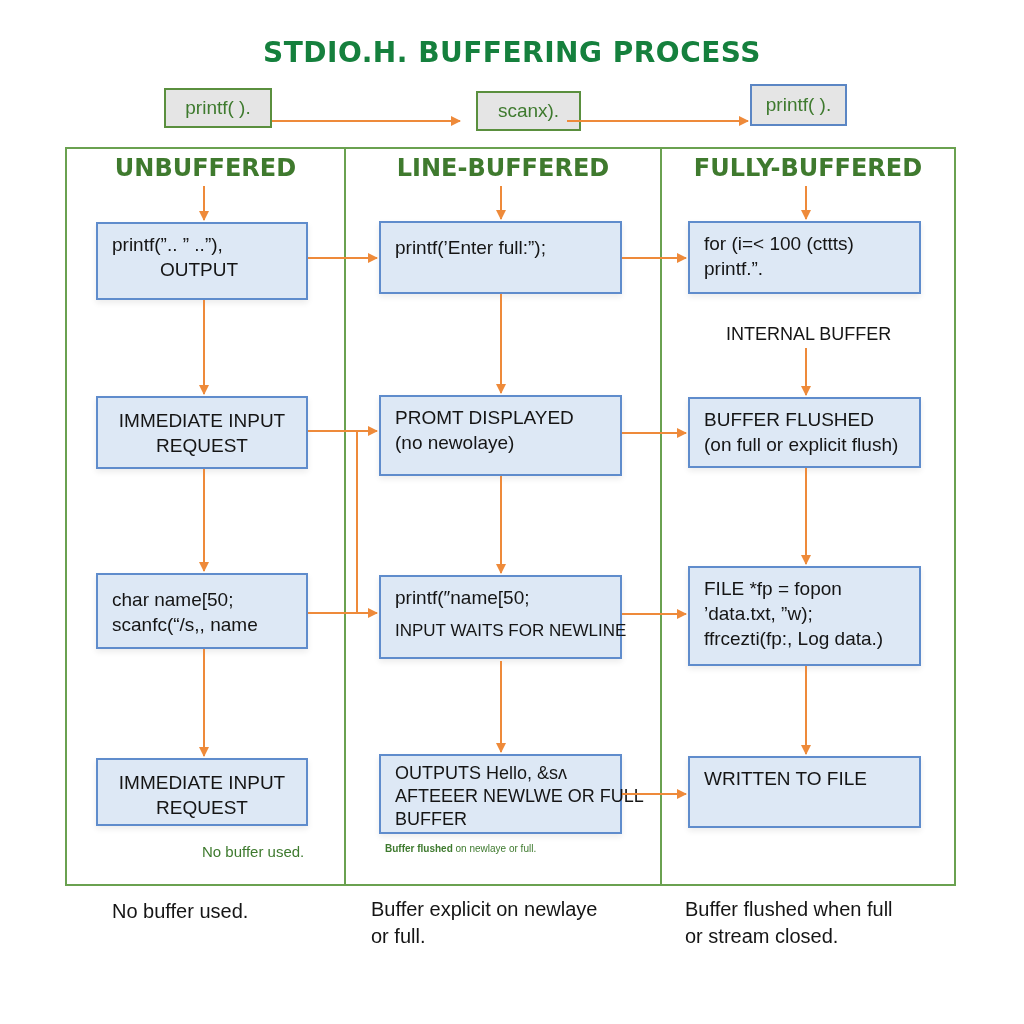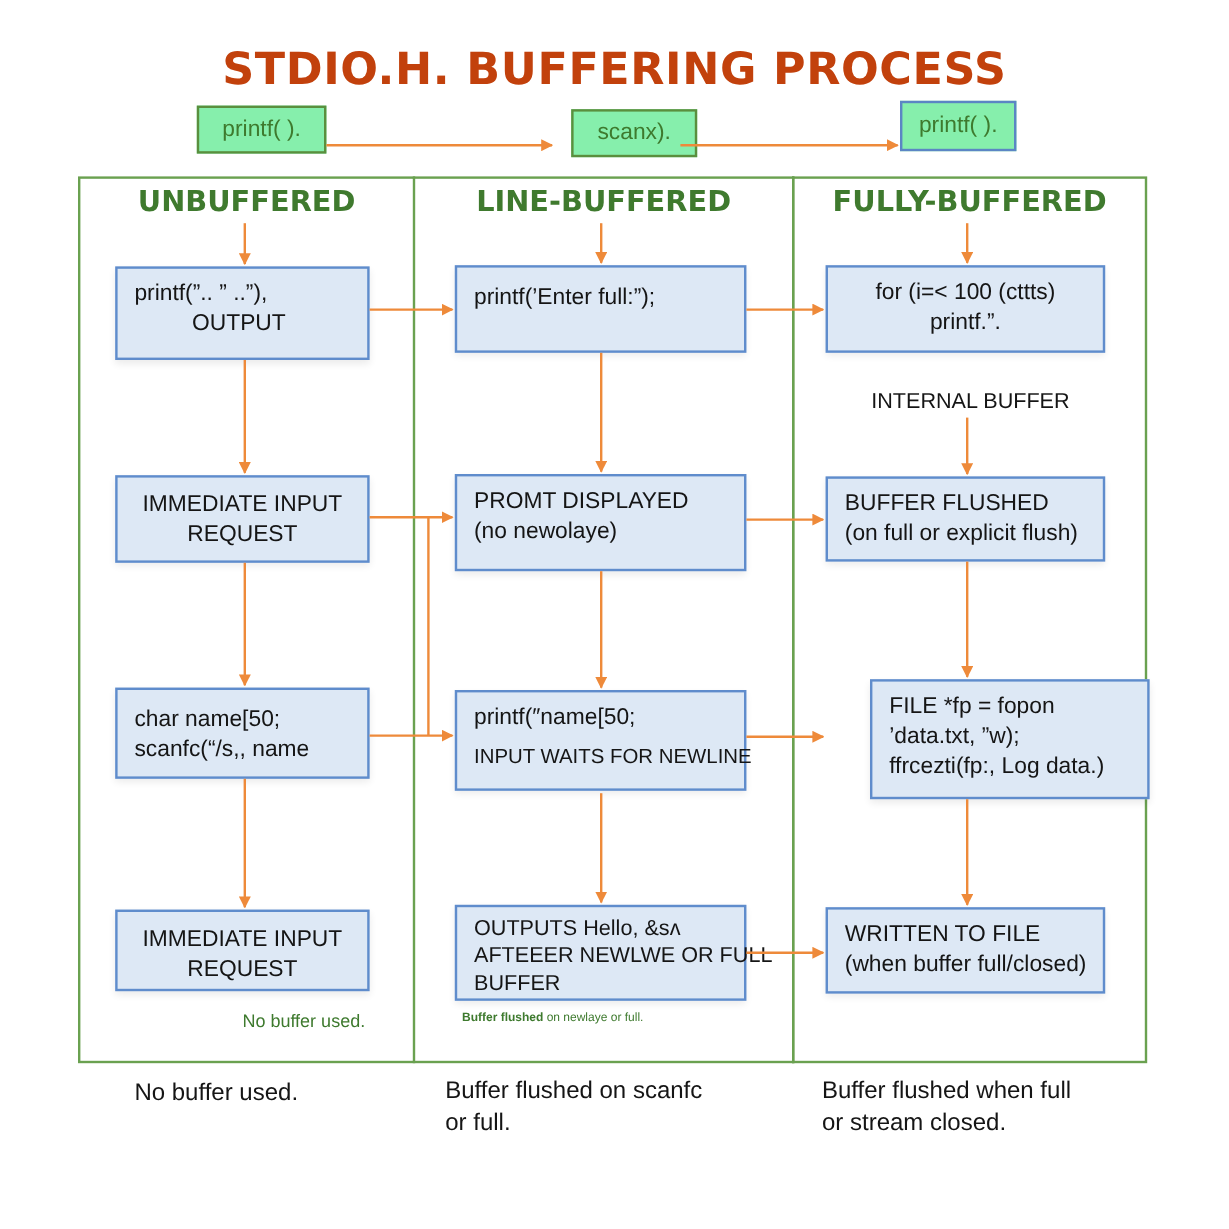--- a/index.html
+++ b/index.html
@@ -1,21 +1,21 @@
 <!DOCTYPE html>
 <html><head>
   <meta charset="utf-8">
   <style>
     html, body { margin: 0; padding: 0; background: #ffffff; }
     body { width: 1024px; height: 1024px; position: relative; overflow: hidden;
            font-family: "Liberation Sans", "DejaVu Sans", sans-serif; color: #1a1a1a; }
     .title { position: absolute; left: 0; top: 36px; width: 1024px; text-align: center;
-             font-family: "DejaVu Sans", sans-serif; font-weight: bold; font-size: 37px;
-             letter-spacing: 0.5px; color: #c2410c; }
-    .topbox { position: absolute; height: 40px; box-sizing: border-box; background: #86efac;
+             font-family: "DejaVu Sans", sans-serif; font-weight: bold; font-size: 28px;
+             letter-spacing: 0.5px; color: #15803d; }
+    .topbox { position: absolute; height: 40px; box-sizing: border-box; background: #e5e5e5;
               font-size: 19px; display: flex; align-items: center; justify-content: center; }
     .topbox.green { border: 2px solid #5a8f3e; color: #3e7a2e; }
     .topbox.blue { border: 2px solid #5b86c4; color: #3e7a2e; }
     .column { position: absolute; top: 147px; height: 739px; box-sizing: border-box;
               border: 2px solid #6aa150; }
     .col-head { position: absolute; top: 154px; text-align: center; font-weight: bold;
                 font-size: 24px; color: #3f7a2e; font-family: "DejaVu Sans", sans-serif; }
     .box { position: absolute; box-sizing: border-box; background: #dde8f5;
            border: 2px solid #5f8ccc; font-size: 19px; line-height: 25px; color: #151515;
            padding: 8px 14px; box-shadow: 0 3px 6px rgba(0,0,0,0.08); }
@@ -80,44 +80,43 @@
 </div>
 <div class="box" style="left:379px; top:754px; width:243px; height:80px; padding-top:6px; line-height:23px; font-size:18px;">
   <span class="line">OUTPUTS Hello, &amp;sʌ</span>
   <span class="line">AFTEEER NEWLWE OR FULL</span>
   <span class="line">BUFFER</span>
 </div>
 <div class="note-green" style="left:385px; top:843px; font-size:10px;">
   <b>Buffer flushed</b><span> on newlaye or full.</span>
 </div>
 
-<div class="box" style="left:688px; top:221px; width:233px; height:73px; padding-top:8px;text-align:center;">
+<div class="box" style="left:688px; top:221px; width:233px; height:73px; padding-top:8px;">
   <span class="line">for (i=&lt; 100 (cttts)</span>
   <span class="line">printf.”.</span>
 </div>
 <div class="plain" style="left:726px; top:324px; font-size:18px;">INTERNAL BUFFER</div>
 <div class="box" style="left:688px; top:397px; width:233px; height:71px; padding-top:8px;">
   <span class="line">BUFFER FLUSHED</span>
   <span class="line">(on full or explicit flush)</span>
 </div>
-<div class="box" style="left:688px; top:566px; width:233px; height:100px; padding-top:8px;margin-left:37px;">
+<div class="box" style="left:688px; top:566px; width:233px; height:100px; padding-top:8px;">
   <span class="line">FILE *fp = fopon</span>
   <span class="line">’data.txt, ”w);</span>
   <span class="line">ffrcezti(fp:, Log data.)</span>
 </div>
 <div class="box" style="left:688px; top:756px; width:233px; height:72px; padding-top:8px;">
   <span class="line">WRITTEN TO FILE</span>
-  <span class="line">(when buffer full/closed)</span>
 </div>
 
 <div class="foot" style="left:112px; top:898px;">
   <span class="line">No buffer used.</span>
 </div>
 <div class="foot" style="left:371px; top:896px;">
-  <div>Buffer flushed on scanfc</div>
+  <div>Buffer explicit on newlaye</div>
   <div>or full.</div>
 </div>
 <div class="foot" style="left:685px; top:896px;">
   <div>Buffer flushed when full</div>
   <div>or stream closed.</div>
 </div>
 
 <svg class="arrows" viewBox="0 0 1024 1024">
   <defs>
     <marker id="ah" markerWidth="10" markerHeight="10" refX="9" refY="5" orient="auto" markerUnits="userSpaceOnUse">

